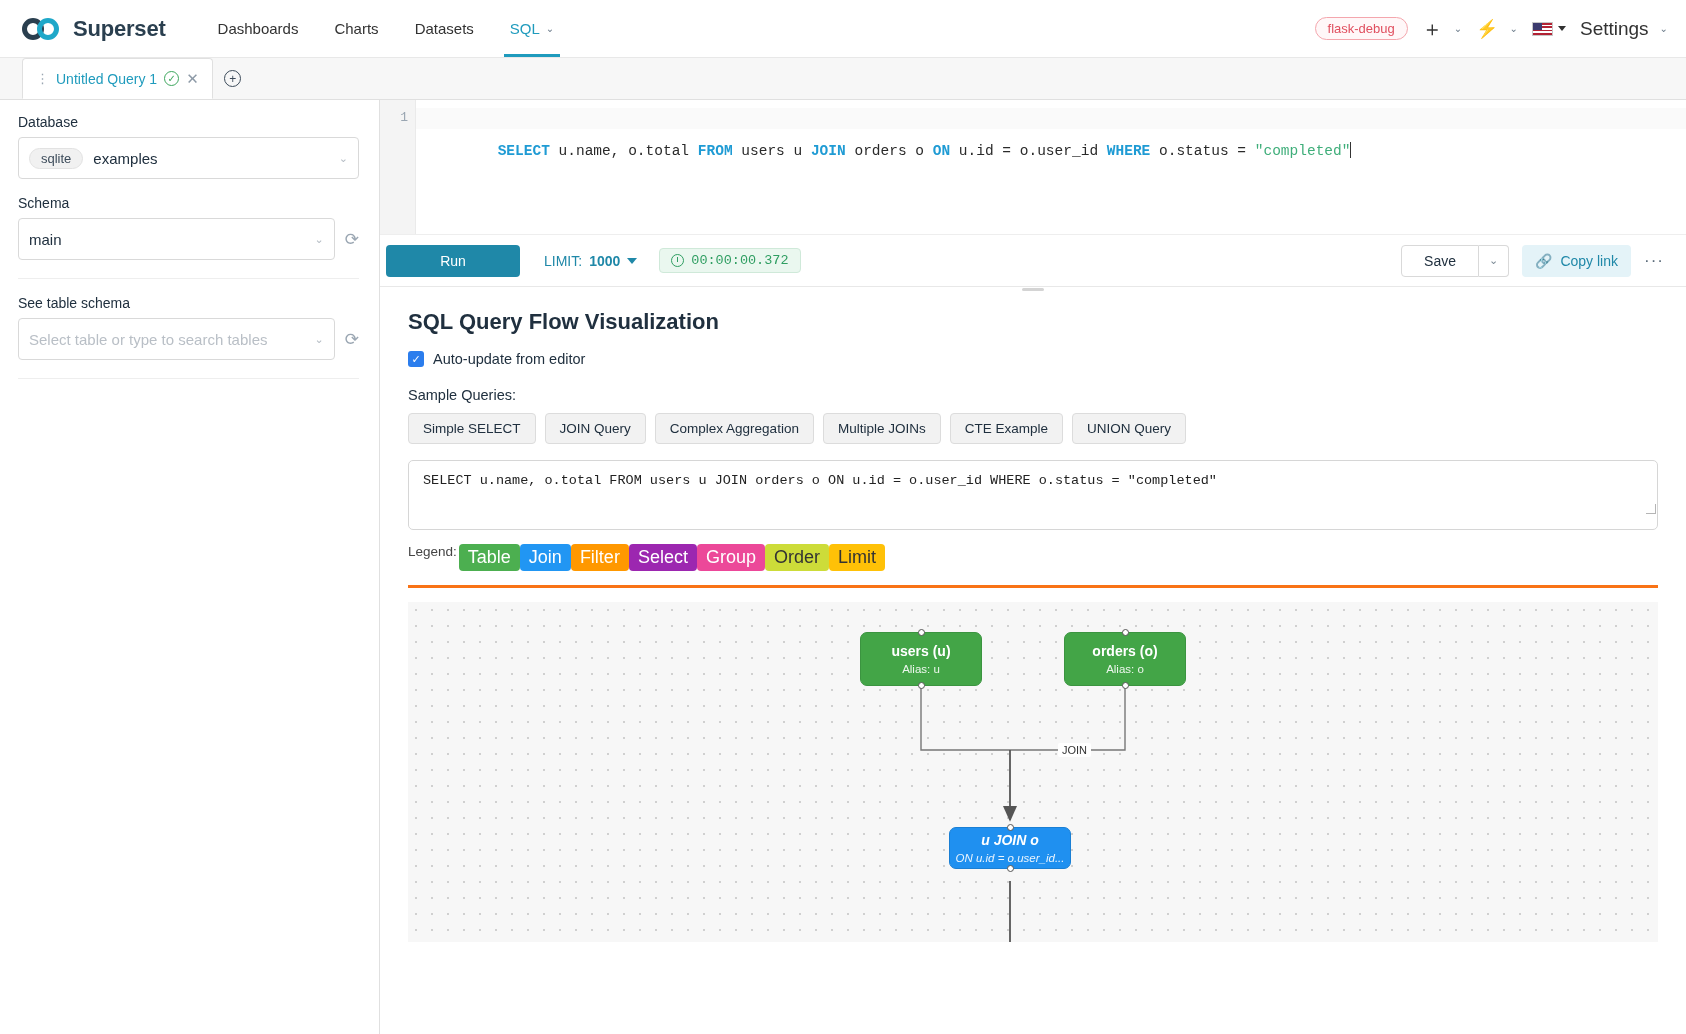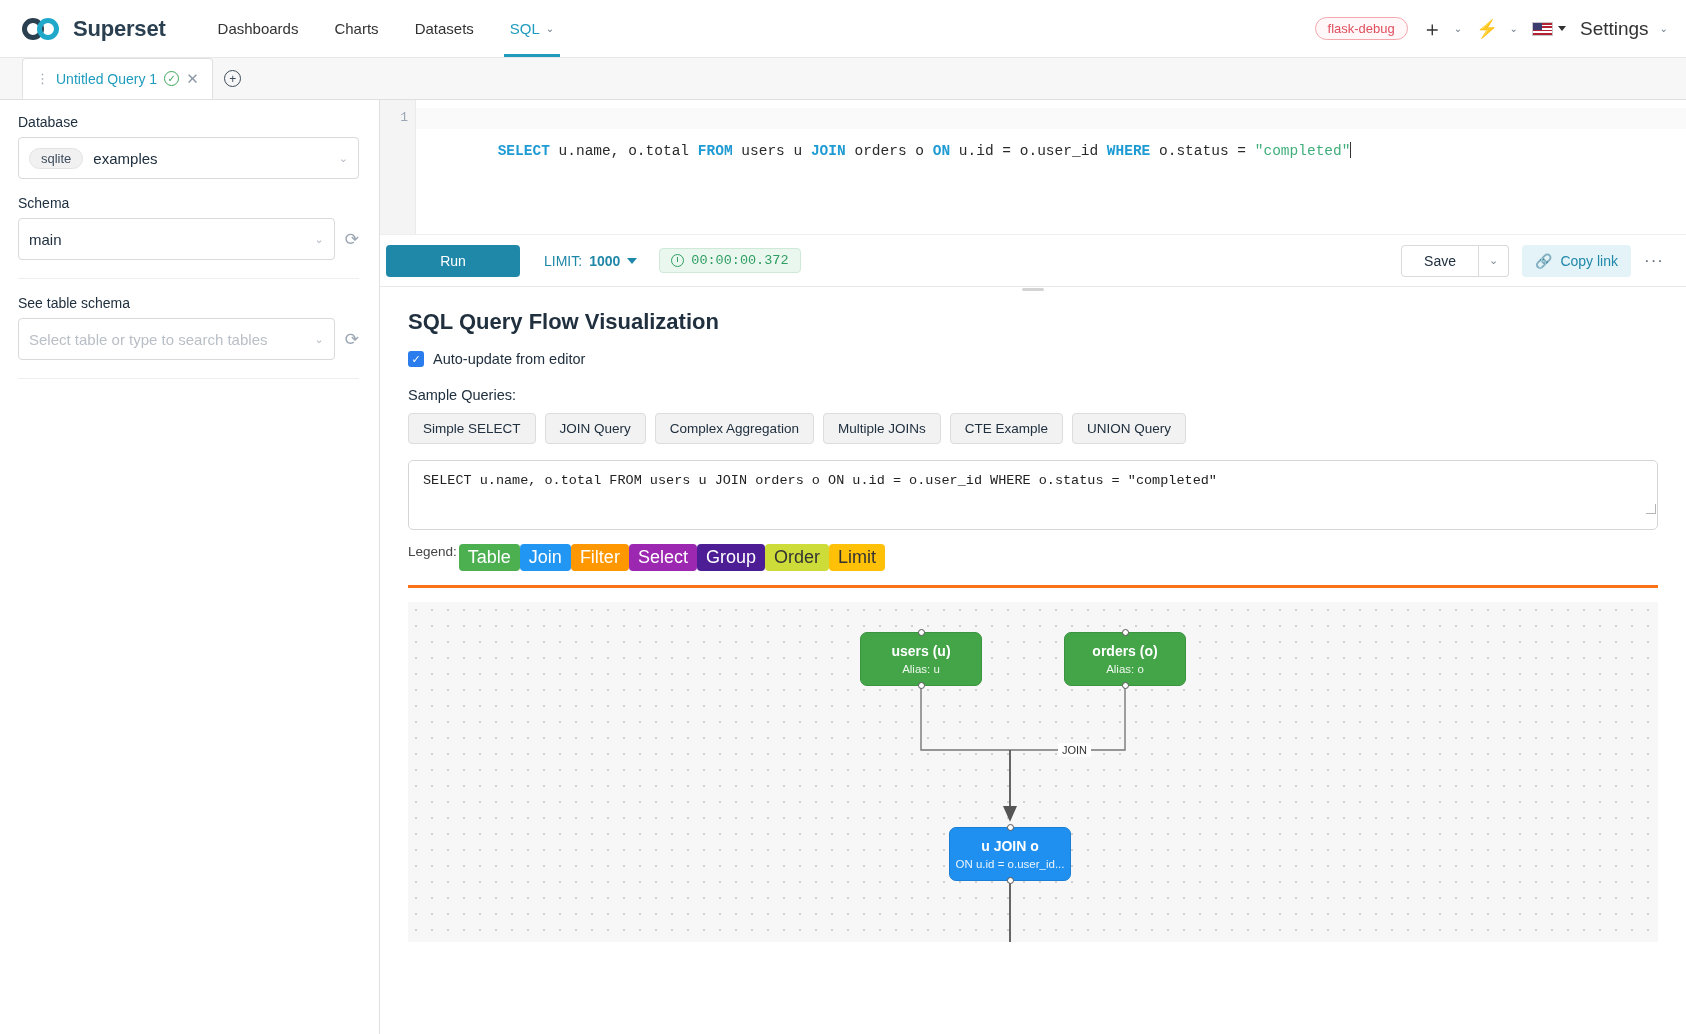--- a/index.html
+++ b/index.html
@@ -213,21 +213,21 @@
     overflow: hidden;
   }
   .node {
     position: absolute; border-radius: 7px; color: #fff; text-align: center;
     display: flex; flex-direction: column; align-items: center; justify-content: center;
     cursor: pointer;
   }
   .node .n-title { font-size: 14px; font-weight: bold; }
   .node .n-sub { font-size: 11.5px; opacity: 0.9; margin-top: 4px; }
   .node.table-node { background: #43a547; border: 1px solid #3b9440; width: 122px; height: 54px; }
-  .node.join-node { background: #1f90f0; border: 1px solid #1a7fd4; width: 122px; height: 54px; }
+  .node.join-node { background: #1f90f0; border: 1px solid #1a7fd4; width: 122px; height: 42px; font-style: italic; }
   .handle {
     position: absolute; width: 7px; height: 7px; border-radius: 50%;
     background: #fff; border: 1.5px solid #555; left: 50%; margin-left: -3.5px;
   }
   .handle.top { top: -4px; }
   .handle.bottom { bottom: -4px; }
   .edge-label {
     position: absolute; background: #fff; font-size: 11px; color: #333;
     padding: 1px 4px; border-radius: 2px;
   }
@@ -389,21 +389,21 @@
         <textarea class="sql-area" style="">SELECT u.name, o.total FROM users u JOIN orders o ON u.id = o.user_id WHERE o.status = "completed"</textarea>
         <span class="resize-grip"></span>
       </div>
 
       <div class="legend-row" id="legend-row">
         <span class="legend-label">Legend:</span>
       <span class="lg" style="background: rgb(76, 175, 80);">Table</span>
           <span class="lg" style="background: rgb(33, 150, 243);">Join</span>
           <span class="lg" style="background: rgb(255, 152, 0);">Filter</span>
           <span class="lg" style="background: rgb(156, 39, 176);">Select</span>
-          <span class="lg" style="background: #4c1d95;">Group</span>
+          <span class="lg" style="background: #ec4899;">Group</span>
           <span class="lg" style="background: rgb(205, 220, 57); color: rgb(51, 51, 51);">Order</span>
           <span class="lg" style="background: rgb(255, 193, 7); color: rgb(51, 51, 51);">Limit</span>
         </div>
 
       <div class="canvas" id="flow-canvas">
         <svg id="flow-edges" width="100%" height="100%" style="position:absolute;left:0;top:0;">
           <defs>
             <marker id="arrow" markerWidth="10" markerHeight="8" refX="8" refY="4" orient="auto">
               <path d="M0,0 L9,4 L0,8 z" fill="#555"></path>
             </marker>

